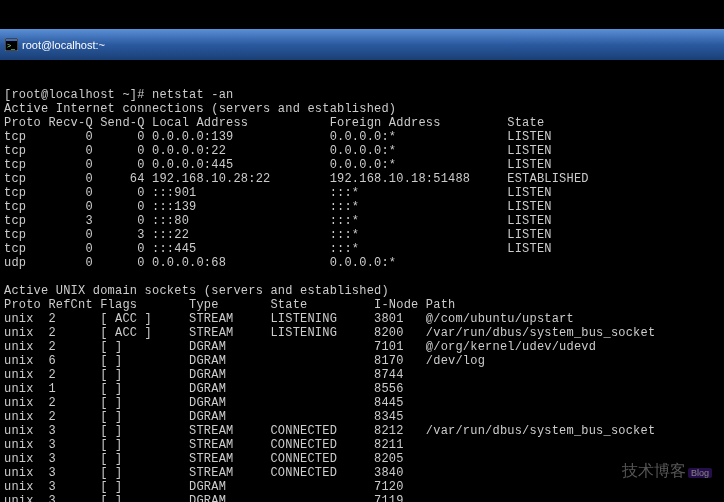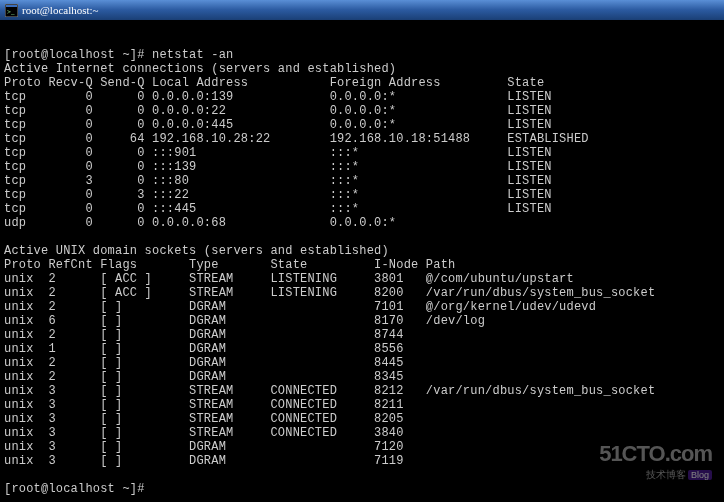--- a/index.html
+++ b/index.html
@@ -7,28 +7,29 @@
     padding: 0;
     width: 724px;
     height: 502px;
     background: #000;
     font-family: "Courier New", monospace;
     font-size: 12px;
     color: #ccc;
     overflow: hidden;
   }
   .titlebar {
-    height: 20px;
+    height: 31px;
     background: linear-gradient(to bottom, #5a8fd6 0%, #2b5aa0 50%, #1a3f75 100%);
     display: flex;
     align-items: center;
     padding-left: 4px;
     color: #fff;
-    font-family: Liberation Serif, serif;
+    font-family: Liberation Sans, sans-serif;
     font-size: 11px;
+    margin-top: 29px;
   }
   .titlebar-icon {
     width: 14px;
     height: 14px;
     margin-right: 4px;
     display: inline-flex;
     align-items: center;
     justify-content: center;
     font-size: 10px;
   }
@@ -49,21 +50,21 @@
     font-family: Arial, sans-serif;
     opacity: 0.5;
     color: #aaa;
   }
   .watermark .big {
     font-size: 22px;
     font-weight: bold;
     letter-spacing: -1px;
   }
   .watermark .small {
-    font-size: 10px;
+    font-size: 16px;
   }
   .watermark .blog {
     font-size: 9px;
     background: #4c1d95;
     color: #fff;
     padding: 0 3px;
     border-radius: 2px;
     margin-left: 2px;
   }
 </style>
@@ -110,17 +111,16 @@
 <span class="row">unix  3      [ ]         STREAM     CONNECTED     8211</span>
 <span class="row">unix  3      [ ]         STREAM     CONNECTED     8205</span>
 <span class="row">unix  3      [ ]         STREAM     CONNECTED     3840</span>
 <span class="row">unix  3      [ ]         DGRAM                    7120</span>
 <span class="row">unix  3      [ ]         DGRAM                    7119</span>
 </div>
 <span class="row">[root@localhost ~]#</span>
 </div>
 
 <div class="watermark">
-  <div class="big">51CTO.com</div>
   <div>
     <span class="small">技术博客</span><span class="blog">Blog</span>
   </div>
 </div>
 
 </body></html>

